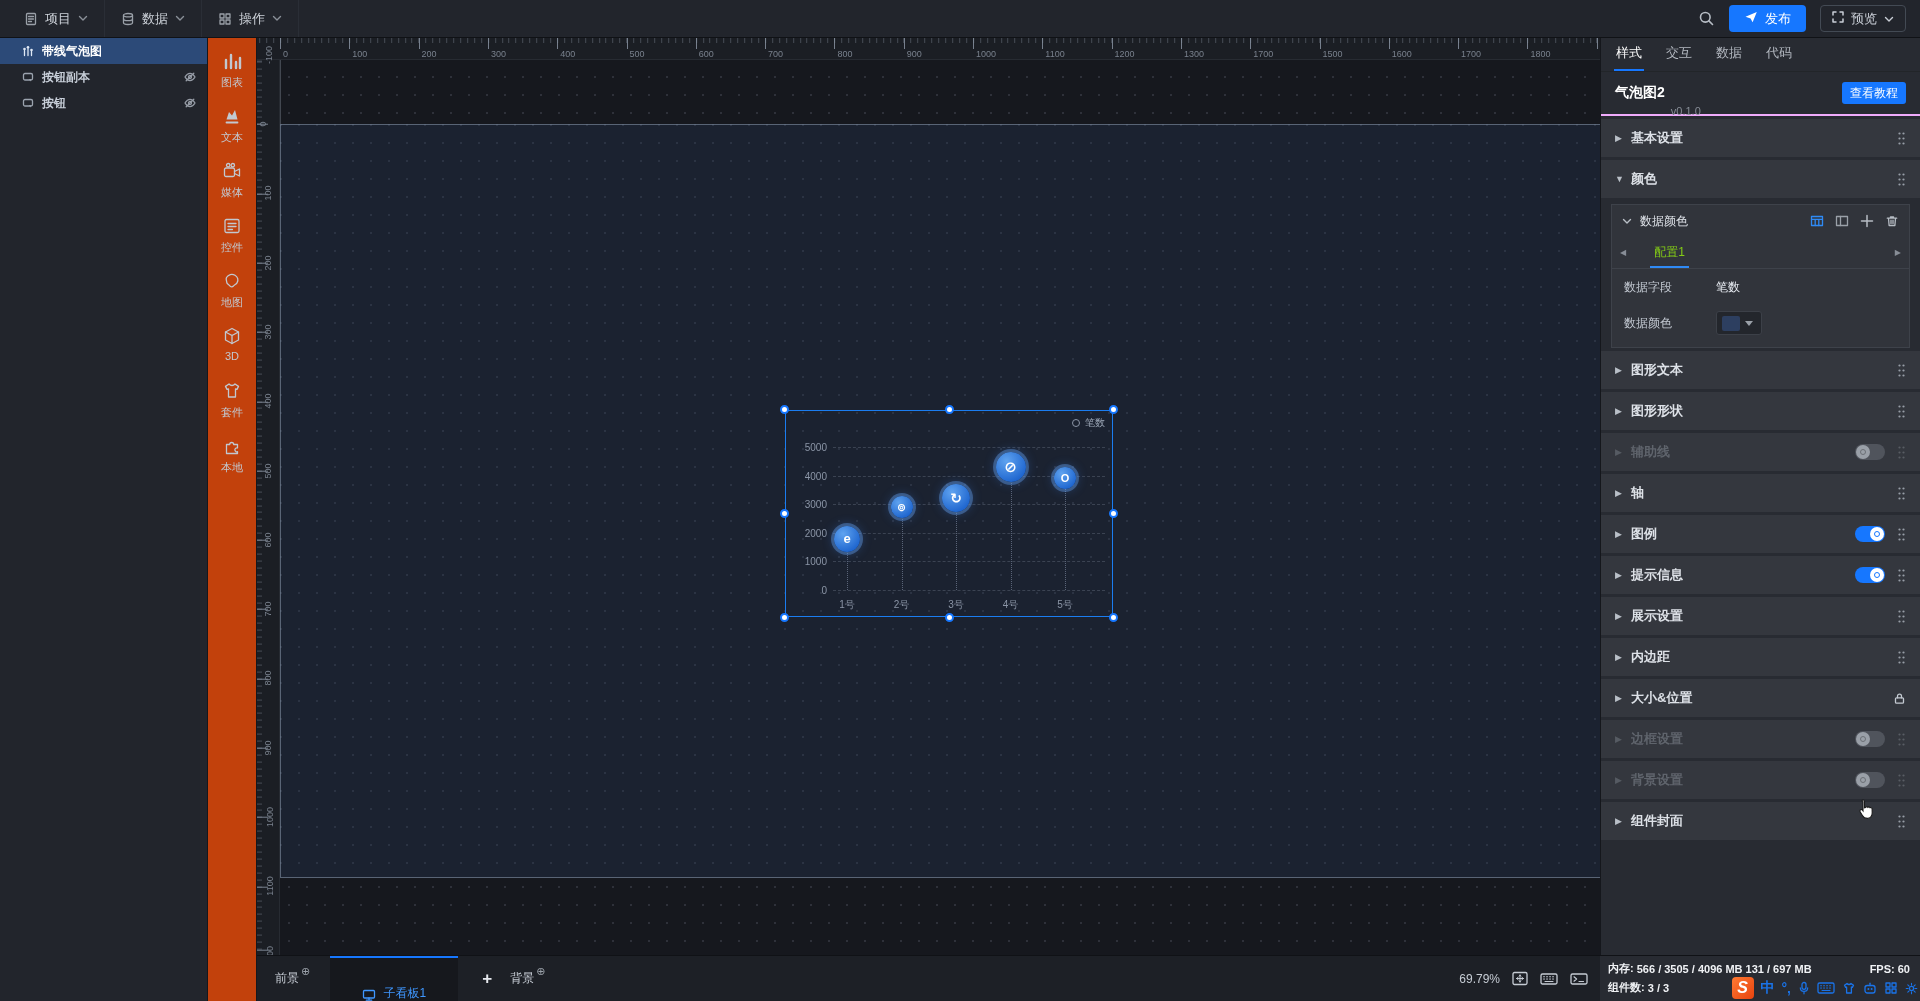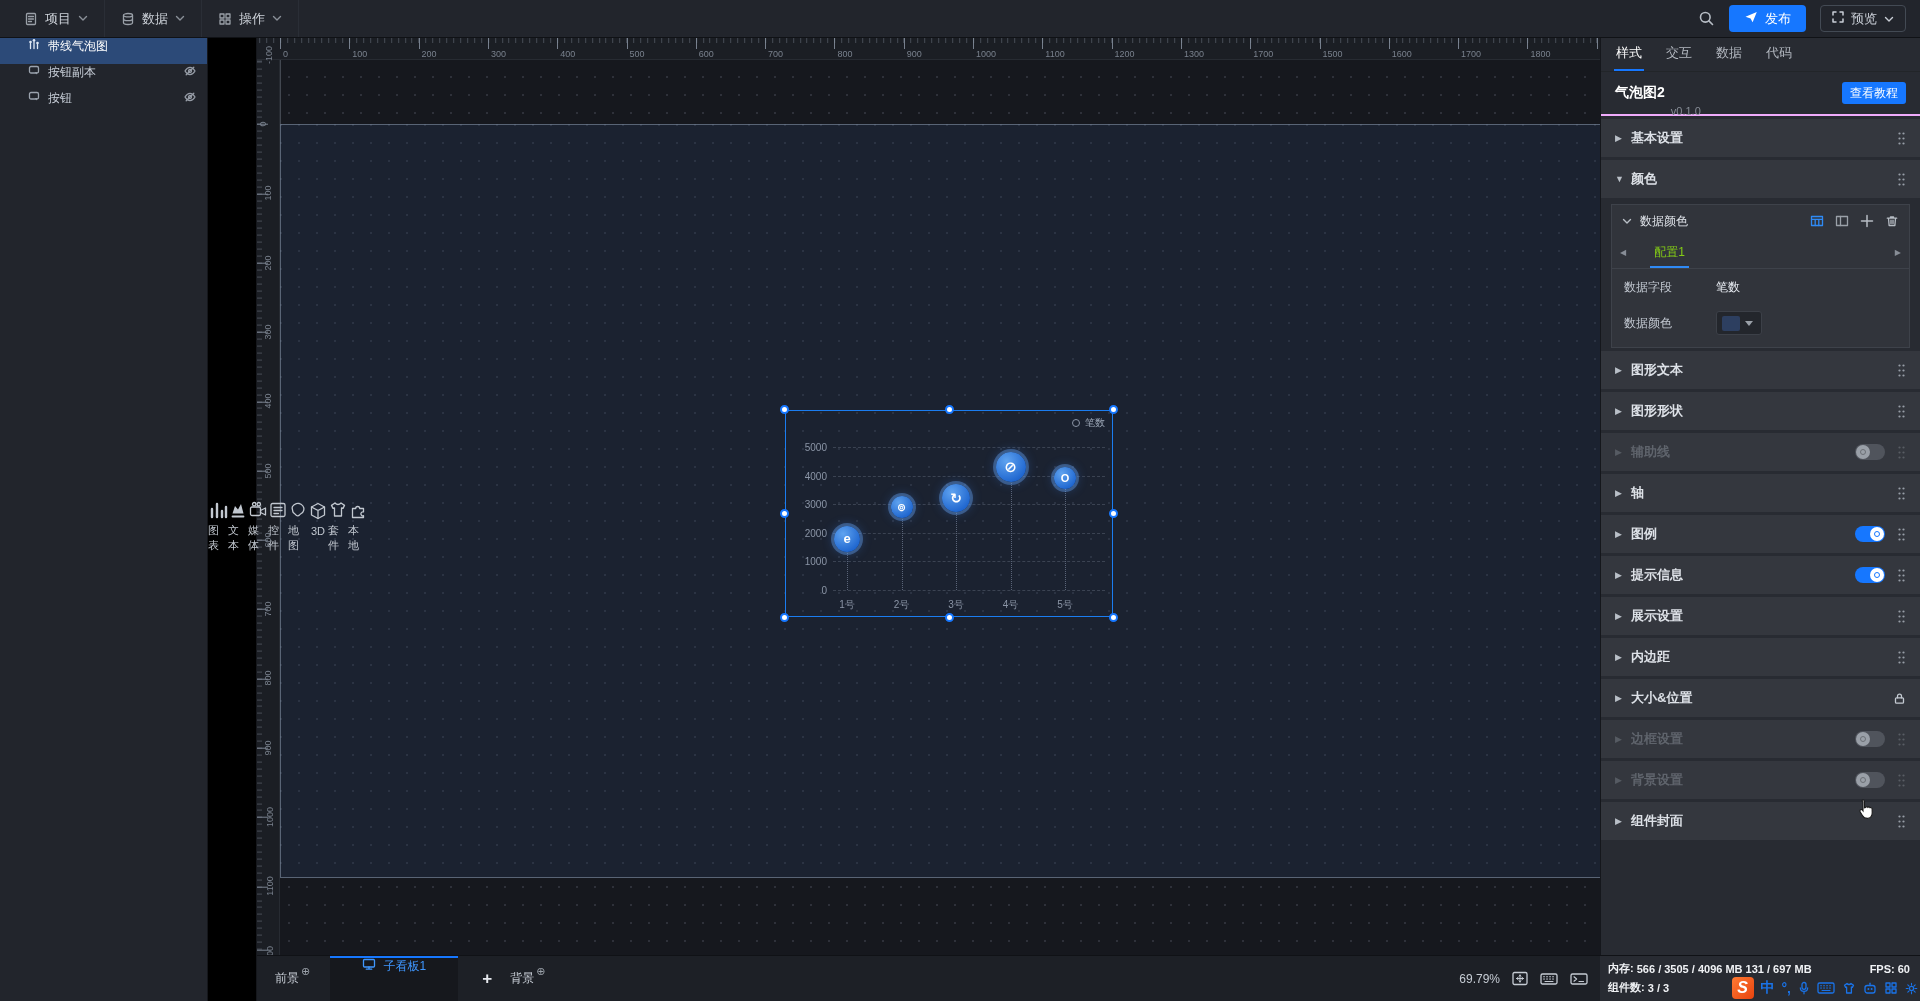--- a/index.html
+++ b/index.html
@@ -14,28 +14,28 @@
   .menu-item .micon{color:#9aa0a8;display:flex;}
   .menu-item .chev{color:#8a9098;display:flex;}
   #topbar-right{margin-left:auto;display:flex;align-items:center;gap:14px;padding-right:14px;}
   #search-btn{color:#b7bdc5;display:flex;}
   #publish-btn{display:flex;align-items:center;gap:7px;height:27px;padding:0 15px;background:#1677ff;color:#fff;border-radius:4px;font-size:13px;}
   #preview-btn{display:flex;align-items:center;gap:7px;height:27px;padding:0 11px;border:1px solid #434a54;border-radius:4px;color:#c9ced6;font-size:13px;}
 
   
   #layers-panel{position:absolute;left:0;top:38px;width:208px;height:963px;background:#22252c;border-right:1px solid #15171c;z-index:20;}
   #layers-header{display:flex;align-items:center;gap:8px;height:40px;padding-left:12px;color:#e3e7ed;font-size:13px;font-weight:bold;}
-  .layer-item{position:relative;display:flex;gap:8px;height:26px;padding-left:28px;color:#c8cfd9;font-size:12px;}
+  .layer-item{position:relative;display:flex;align-items:center;gap:8px;height:26px;padding-left:22px;color:#c8cfd9;font-size:12px;font-weight:bold;}
   .layer-item .licon{color:#9ba3ae;display:flex;}
   .layer-item.selected{background:#2c4a78;color:#ffffff;}
   .layer-item.selected .licon{color:#dfe8f5;}
   .layer-item .eye{position:absolute;right:10px;color:#969ca6;display:flex;}
 
   
-  #toolcol{position:absolute;left:208px;top:38px;width:49px;height:963px;background:#000000;border-right:1px solid #15171c;z-index:20;display:flex;flex-direction:row;align-items:center;padding-top:8px;}
+  #toolcol{position:absolute;left:208px;top:38px;width:49px;height:963px;background:#c2410c;border-right:1px solid #15171c;z-index:20;display:flex;flex-direction:column;align-items:center;padding-top:8px;}
   .tool-item{display:flex;flex-direction:column;align-items:center;gap:3px;width:100%;height:55px;color:#c2c8d0;font-size:11px;padding-top:4px;}
   .tool-item .ticon{display:flex;height:22px;align-items:center;}
 
   
   #canvas{position:absolute;left:257px;top:38px;width:1343px;height:917px;overflow:hidden;background:#16181e;background-image:radial-gradient(rgba(185,195,215,0.15) 1px,transparent 1.3px);background-size:18px 18px;background-position:5px 12px;}
   #hruler{position:absolute;left:0;top:0;right:0;height:22px;background:#1b1e24;border-bottom:1px solid #272b32;z-index:6;
     background-image:repeating-linear-gradient(90deg,rgba(135,145,160,.85) 0 1px,transparent 1px 69.3px),repeating-linear-gradient(90deg,rgba(135,145,160,.4) 0 1px,transparent 1px 6.93px);
     background-size:auto 11px,auto 5px;background-repeat:repeat-x;background-position:23px top,2.2px top;}
   .hlabel{position:absolute;top:11px;font-size:9px;color:#79818d;white-space:nowrap;}
   #vruler{position:absolute;left:0;top:22px;bottom:0;width:23px;background:#1b1e24;border-right:1px solid #272b32;z-index:6;
@@ -109,21 +109,21 @@
   .dc-field .fv{font-size:12px;color:#e8ecf2;}
   #swatch-ctl{display:flex;align-items:center;gap:5px;width:46px;height:24px;background:#23262c;border:1px solid #3c4048;border-radius:3px;padding:0 5px;}
   #swatch{width:18px;height:15px;border-radius:2px;}
   .tri-down{width:0;height:0;border-left:4px solid transparent;border-right:4px solid transparent;border-top:5px solid #9aa0a8;}
 
   
   #bottombar{position:absolute;left:257px;top:955px;width:1343px;height:46px;background:#1d2026;border-top:1px solid #101216;display:flex;align-items:center;z-index:25;}
   .bb-label{display:flex;align-items:flex-start;gap:2px;color:#c6ccd4;font-size:12px;}
   .bb-label .oplus{font-size:11px;color:#9aa0a8;position:relative;top:-5px;}
   #bb-fore{margin-left:18px;}
-  #bb-tab{margin-left:20px;height:46px;width:128px;background:#16181d;border-top:2px solid #1677ff;display:flex;align-items:flex-start;justify-content:center;gap:7px;color:#3f97ff;font-size:12px;}
+  #bb-tab{margin-left:20px;height:46px;width:128px;background:#16181d;border-top:2px solid #1677ff;display:flex;align-items:flex-end;justify-content:center;gap:7px;color:#3f97ff;font-size:12px;}
   #bb-tab .bicon{display:flex;color:#3f97ff;}
   #bb-add{margin-left:14px;color:#e6e9ee;font-size:17px;font-weight:bold;width:30px;text-align:center;}
   #bb-back{margin-left:8px;}
   #bb-right{margin-left:auto;display:flex;align-items:center;gap:12px;padding-right:12px;color:#c6ccd4;}
   #bb-zoom{font-size:12px;}
   .bb-icon{display:flex;color:#c6ccd4;}
 
   #statusbar{position:absolute;left:1600px;top:955px;width:320px;height:46px;background:#282b32;border-top:1px solid #101216;z-index:25;padding:3px 8px 0 8px;color:#f0f2f5;}
   .sb-row{display:flex;align-items:center;font-size:11px;font-weight:bold;height:19px;white-space:nowrap;}
   #sb-fps{margin-left:auto;padding-right:2px;}

